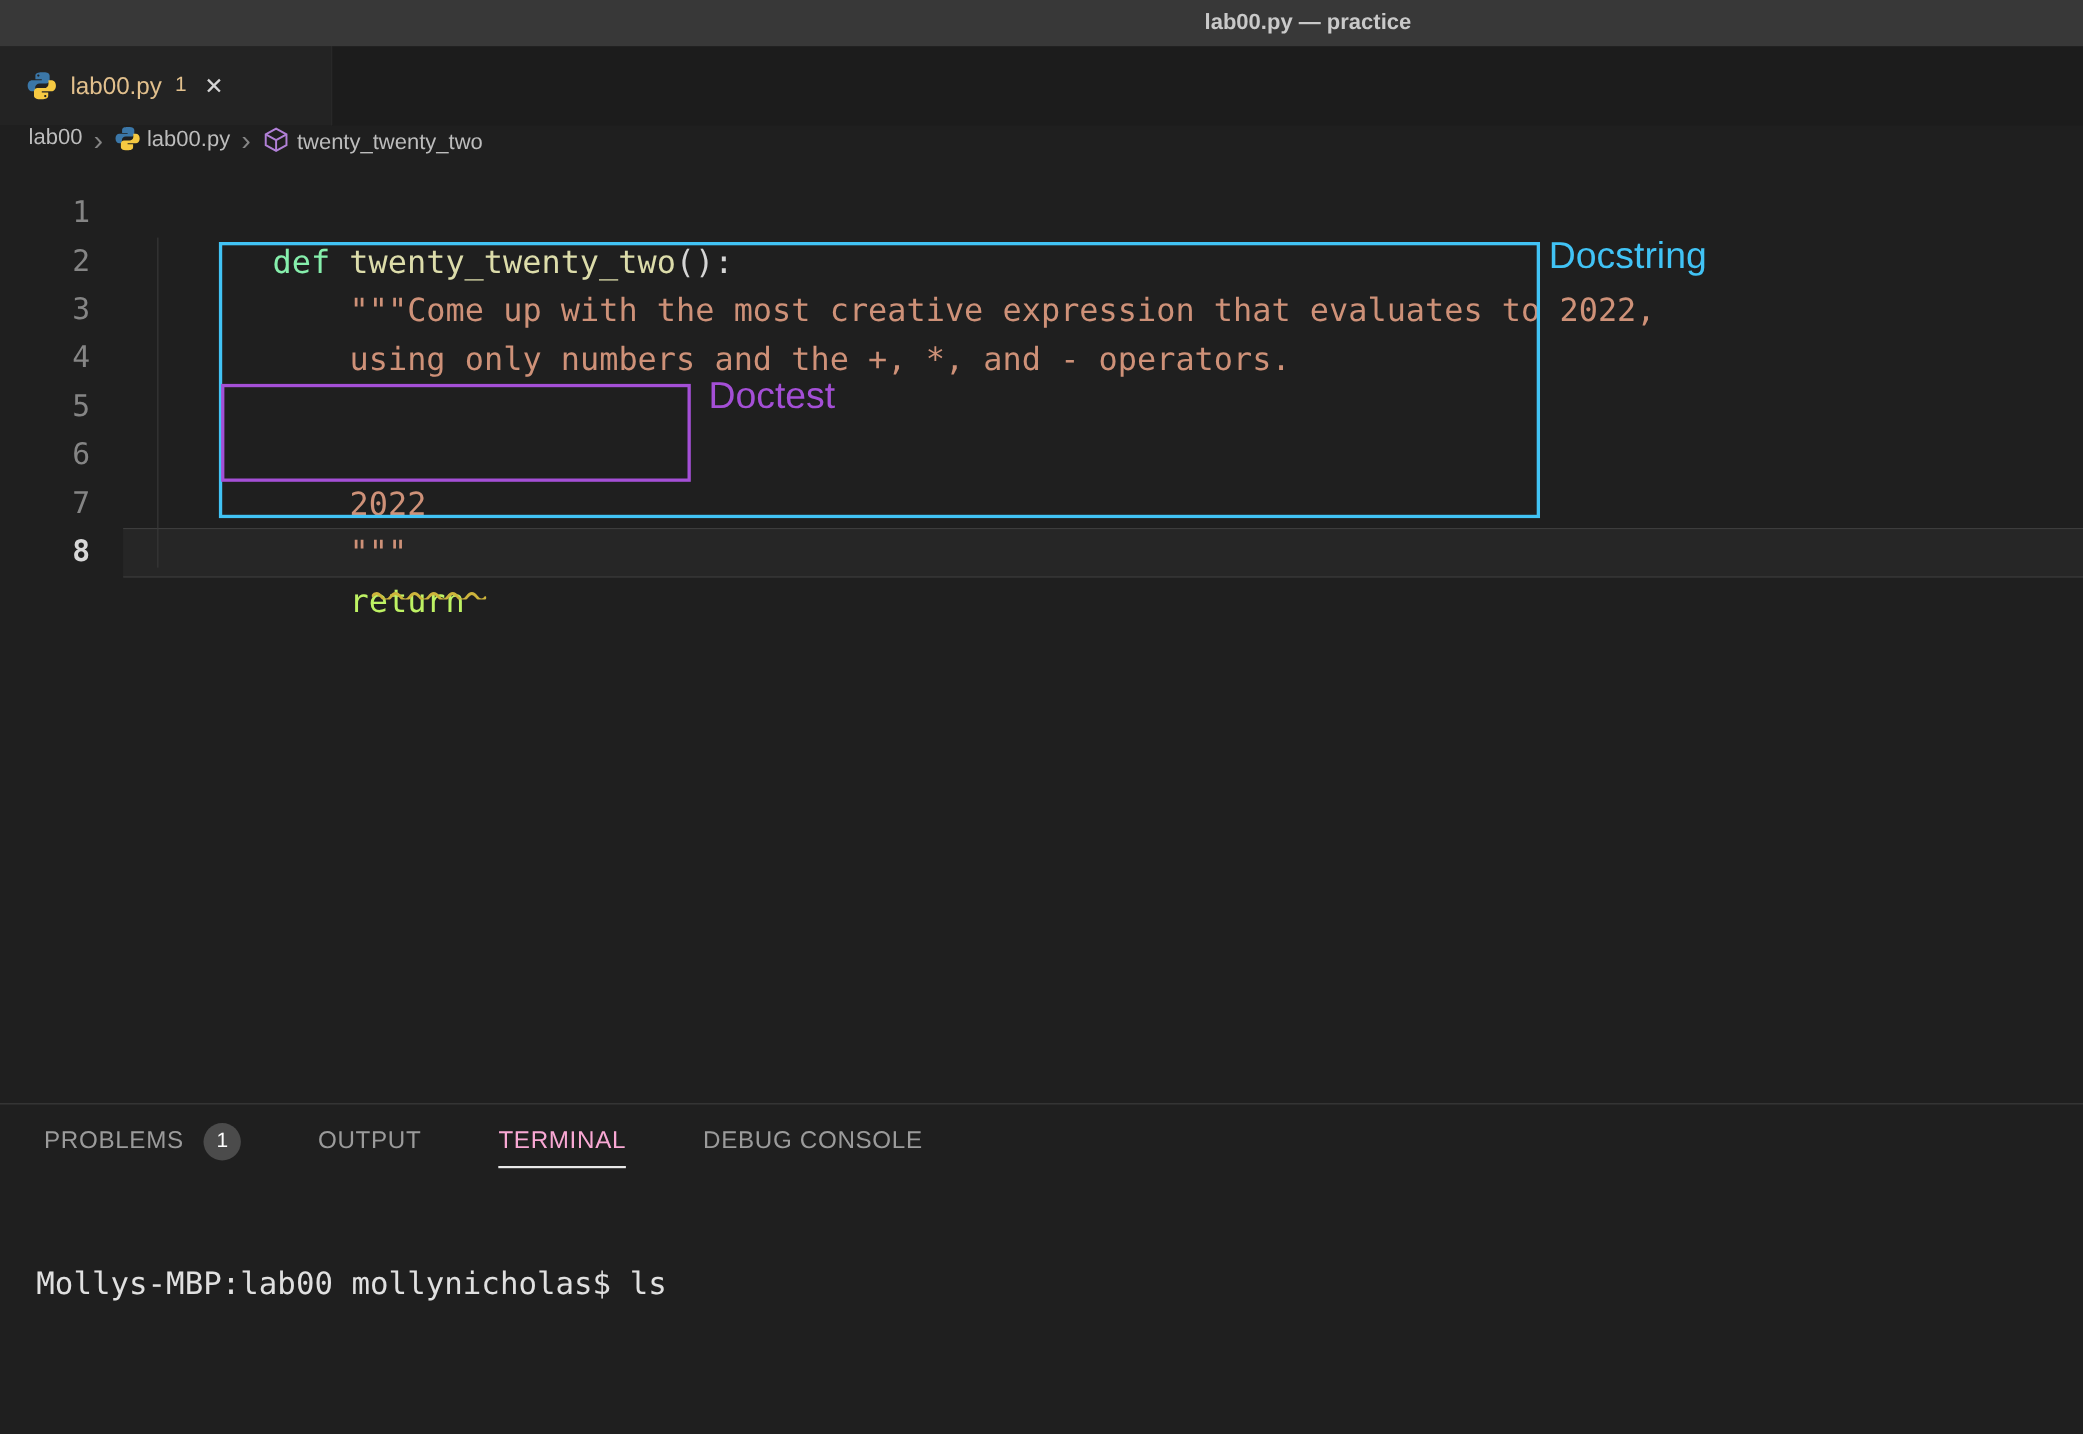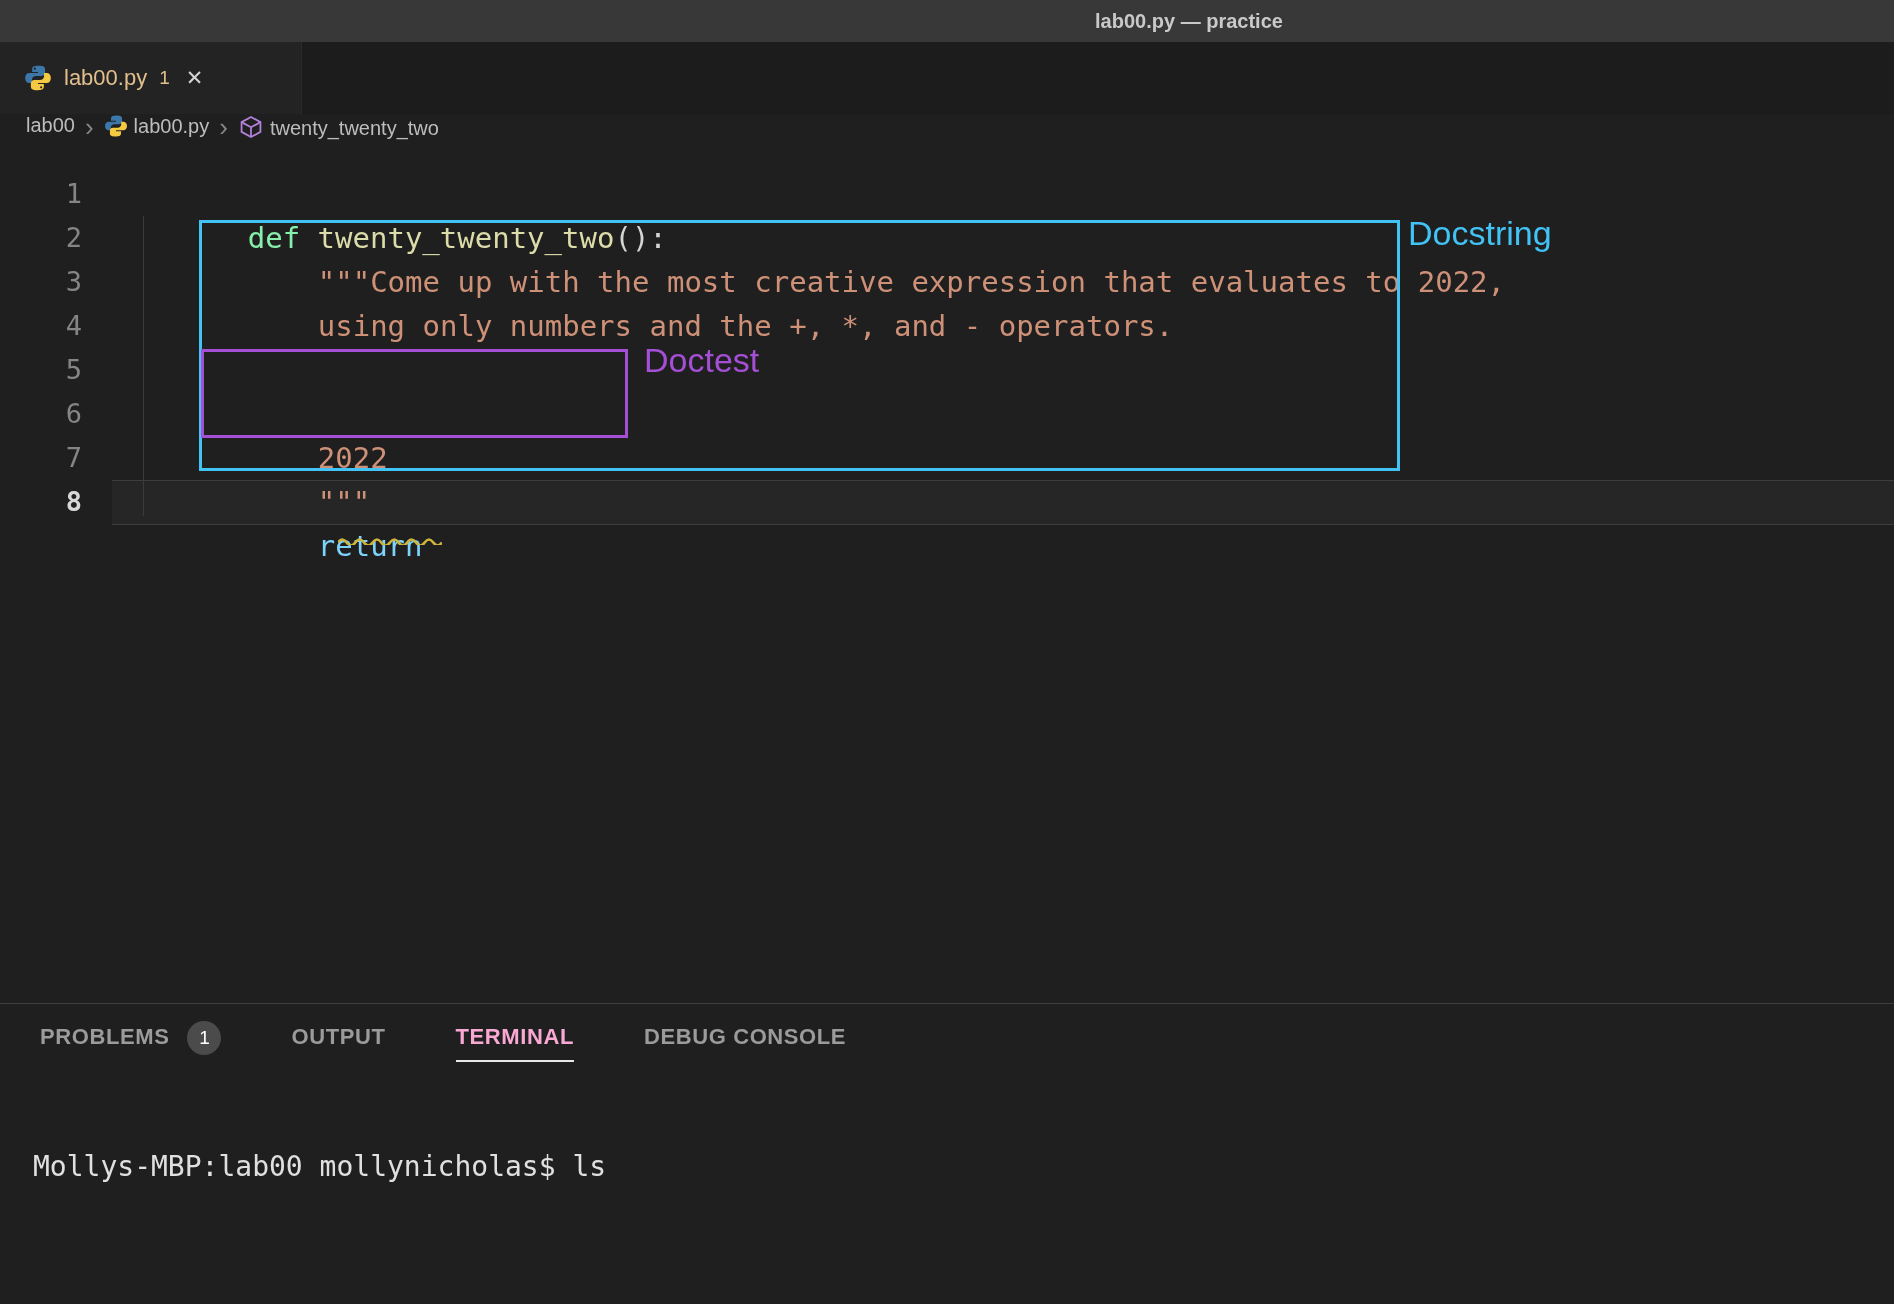--- a/index.html
+++ b/index.html
@@ -63,21 +63,21 @@
   .code-line.ind { padding-left:213px; }
   .ln {
     position:absolute; left:0; top:0; width:82px; text-align:right;
     color:#858585; font-size:27px;
   }
   .ln.active { color:#d7d7d7; font-weight:600; }
   .c-kw  { color:#86efac; }
   .c-fn  { color:#dcdcaa; }
   .c-pun { color:#d4d4d4; }
   .c-doc { color:#ce9178; }
-  .c-ret { color:#7dd3fc; }
+  .c-ret { color:#bef264; }
   .squiggle { position:absolute; left:338px; top:33px; }
 
   
   .anno { position:absolute; z-index:3; pointer-events:none; }
   .box-docstring {
     left:199px; top:62px; width:1201px; height:251px;
     border:3px solid #41c3f5;
   }
   .box-doctest {
     left:201px; top:191px; width:427px; height:89px;
@@ -93,21 +93,21 @@
   
   .panel { height:301px; border-top:1px solid #3e3e3e; background:#1f1f1f; }
   .panel-tabs {
     display:flex; align-items:flex-start; gap:70px;
     padding:20px 0 0 40px; height:66px;
   }
   .ptab {
     color:#9b9b9b; font-size:22px; letter-spacing:0.6px;
     display:flex; align-items:center; cursor:pointer;
   }
-  .ptab .lbl { padding-bottom:10px; border-bottom:2px solid transparent;font-weight:bold; }
+  .ptab .lbl { padding-bottom:10px; border-bottom:2px solid transparent; }
   .ptab.active .lbl { color:#f9a8d4; border-bottom-color:#e8e8e8; }
   .pbadge {
     margin:-10px 0 0 18px; width:34px; height:34px; border-radius:50%;
     background:#4b4b4b; color:#ffffff; font-size:19px; letter-spacing:0;
     display:flex; align-items:center; justify-content:center;
   }
   .terminal {
     margin-top:12px; padding-left:33px;
     font-family:"DejaVu Sans Mono","Liberation Mono",monospace;
     font-size:28px; line-height:34px; color:#e0e0e0; white-space:pre;

